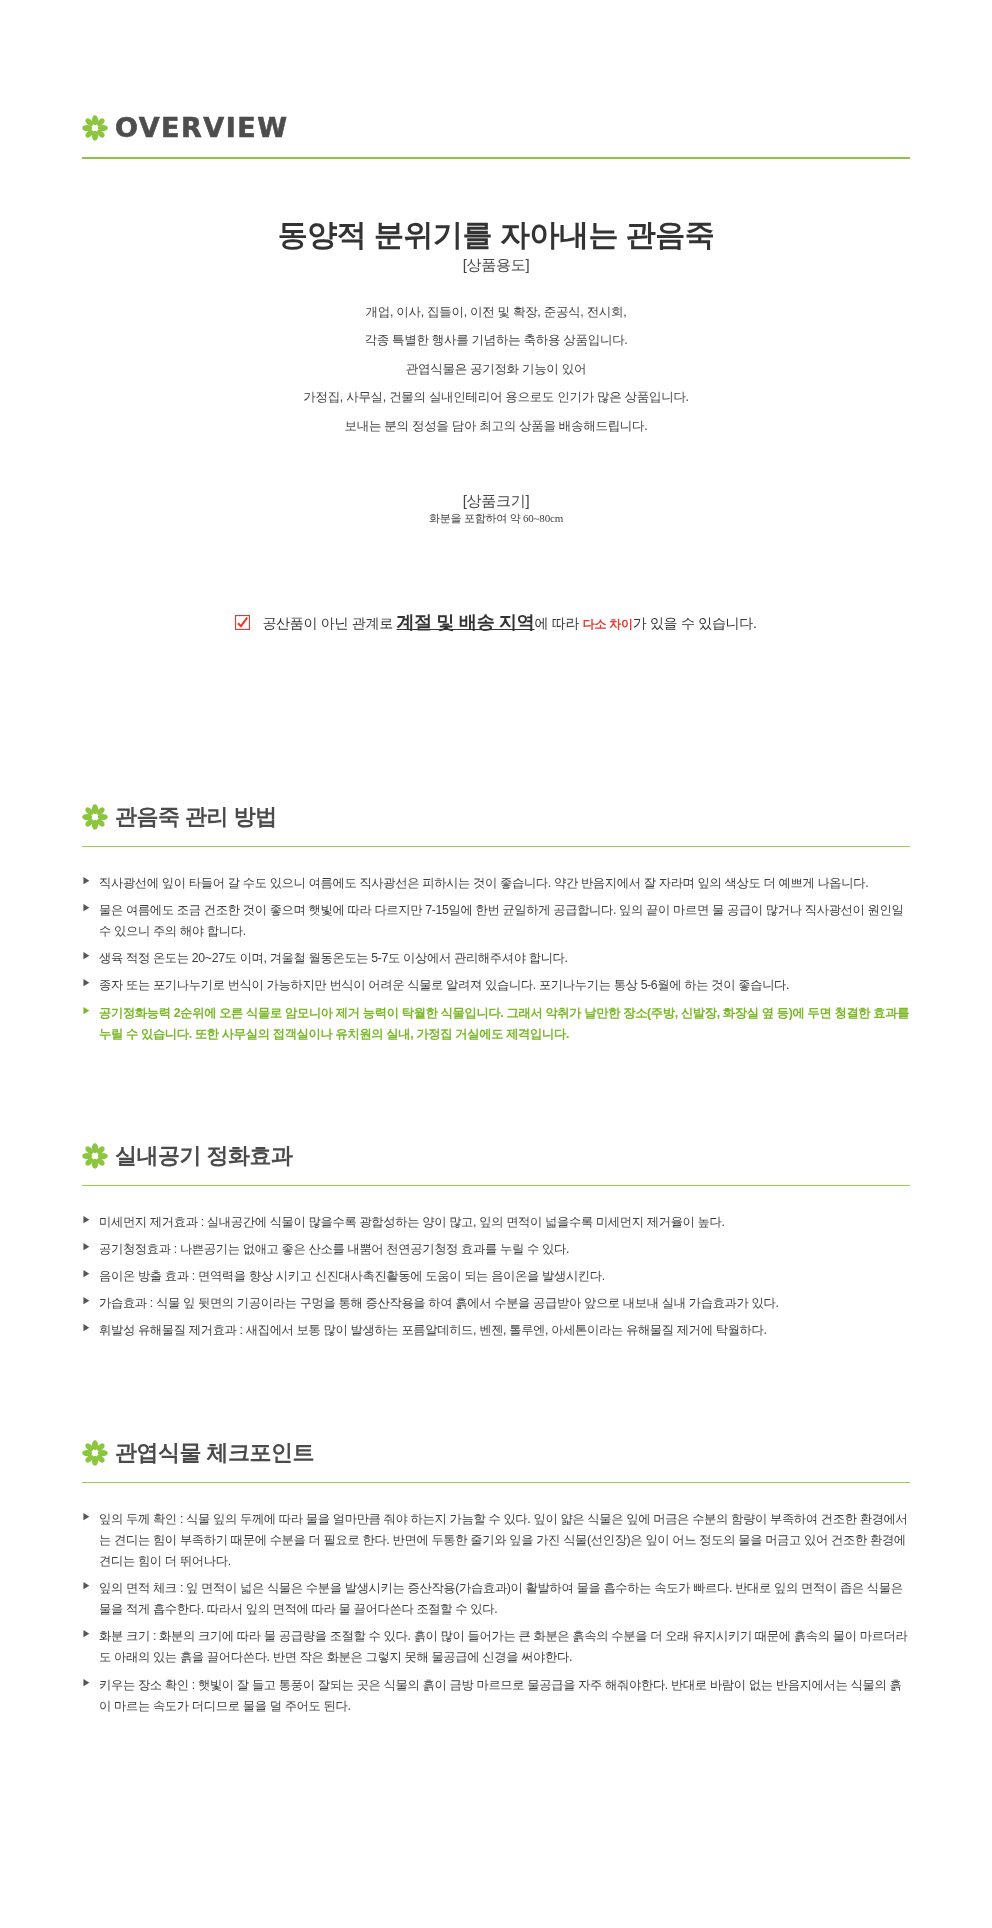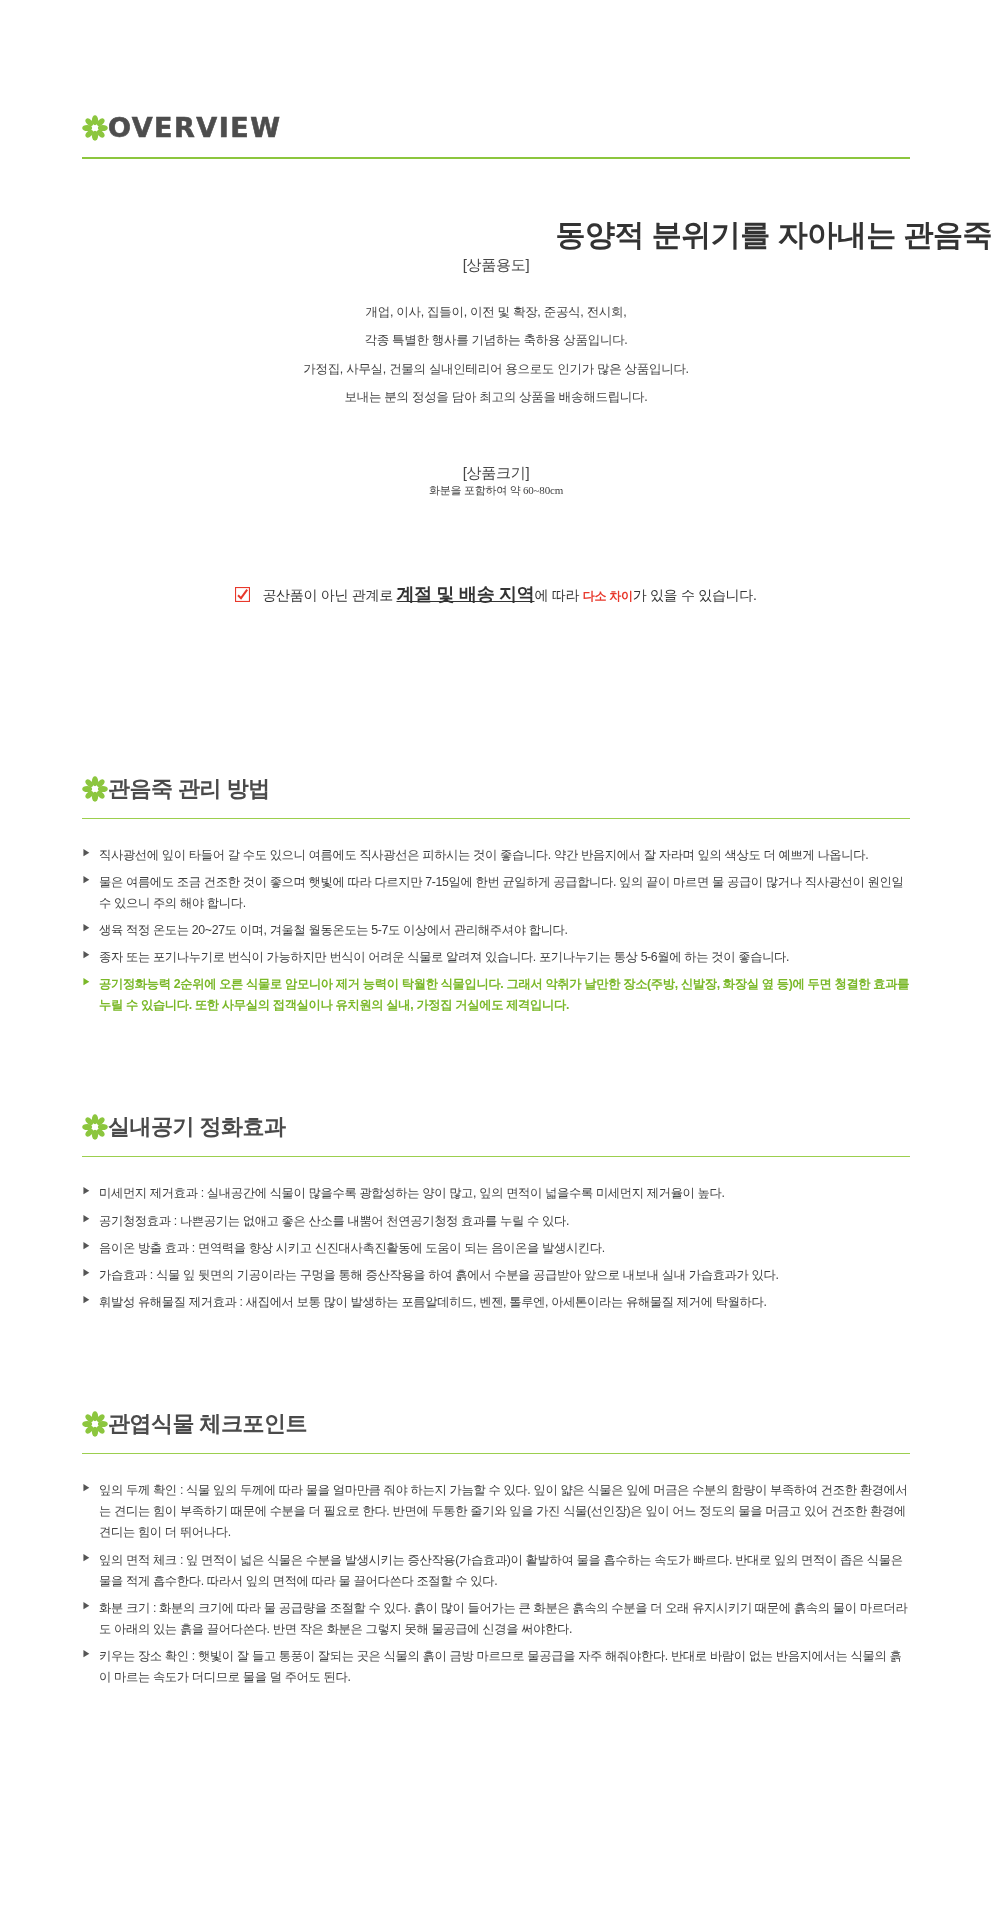--- a/index.html
+++ b/index.html
@@ -19,21 +19,21 @@
   .page {
     width: 992px;
     padding: 0;
     position: relative;
   }
 
   
   .sec-head {
     display: flex;
     align-items: center;
-    gap: 0;
+    gap: 7px;
     padding-left: 82px;
     padding-right: 82px;
   }
   .flower {
     width: 26px;
     height: 26px;
     flex: 0 0 26px;
     position: relative;
   }
   .flower svg { display: block; }
@@ -56,21 +56,21 @@
     height: 2px;
     background: #8cc63e;
   }
   .rule.thin { height: 1px; background: #9ccf4e; }
 
   
   .overview-wrap {
     padding-top: 112px;
   }
   .main-title {
-    text-align: right;
+    text-align: center;
     font-size: 30px;
     font-weight: 700;
     color: #333333;
     letter-spacing: -0.5px;
     margin-top: 56px;
   }
   .sub-label {
     text-align: center;
     font-size: 15px;
     color: #444444;
@@ -184,20 +184,21 @@
     </div>
     <div class="rule"></div>
 
     <div class="main-title">동양적 분위기를 자아내는 관음죽</div>
 
     <div class="sub-label">[상품용도]</div>
 
     <div class="desc-lines">
       <p>개업, 이사, 집들이, 이전 및 확장, 준공식, 전시회,</p>
       <p>각종 특별한 행사를 기념하는 축하용 상품입니다.</p>
+      <p>관엽식물은 공기정화 기능이 있어</p>
       <p>가정집, 사무실, 건물의 실내인테리어 용으로도 인기가 많은 상품입니다.</p>
       <p>보내는 분의 정성을 담아 최고의 상품을 배송해드립니다.</p>
     </div>
 
     <div class="size-label">[상품크기]</div>
     <div class="size-value">화분을 포함하여 약 60~80cm</div>
 
     <div class="notice">
       <span class="check-icon">
         <svg width="15" height="15" viewBox="0 0 15 15">

